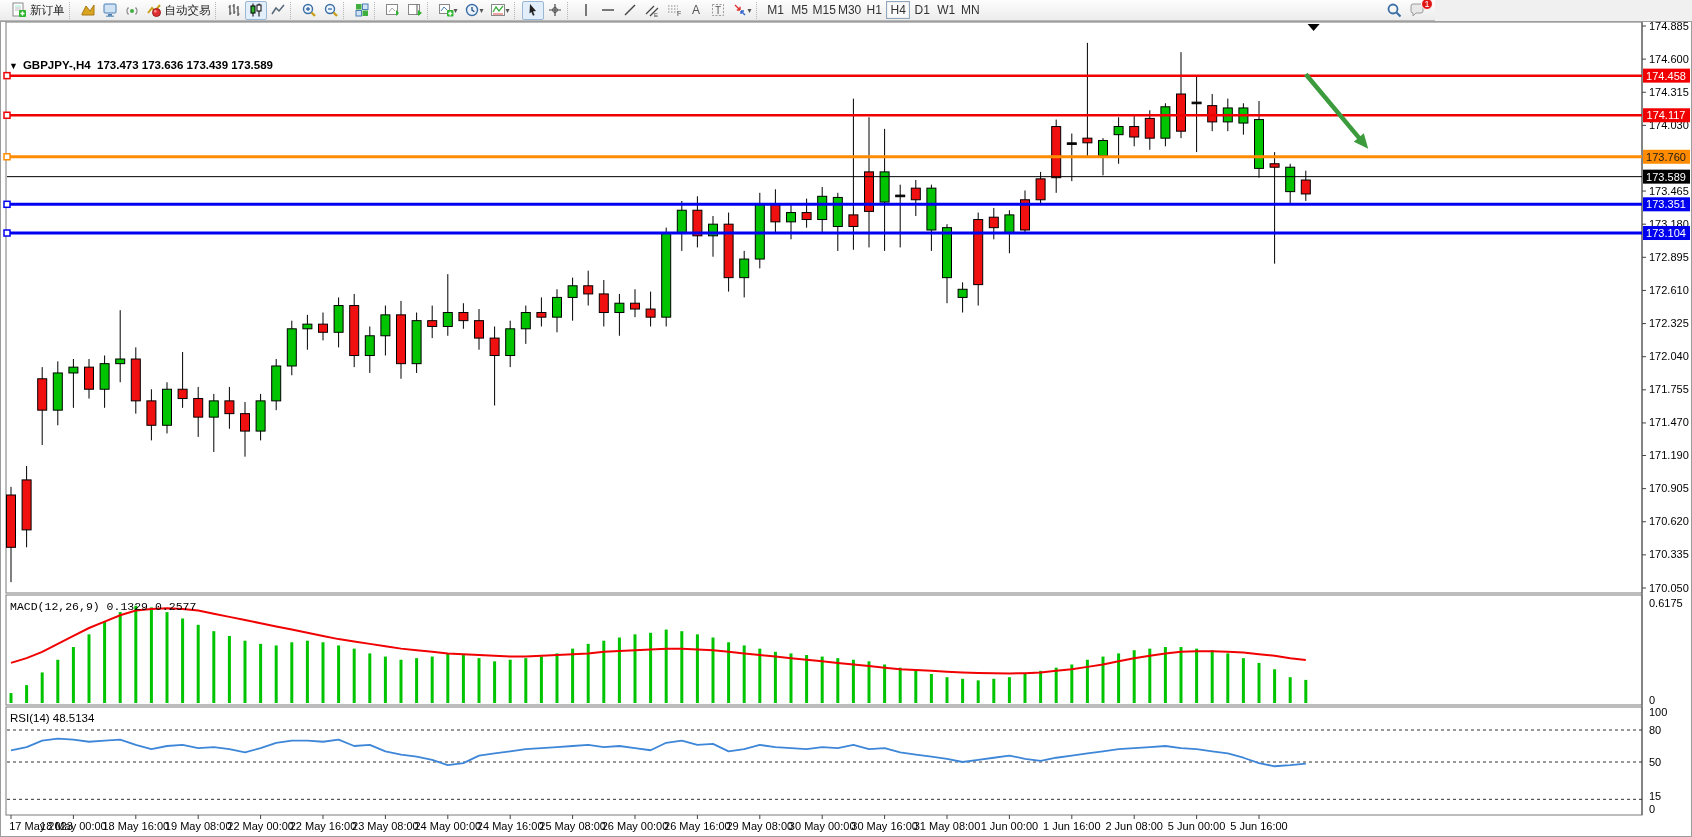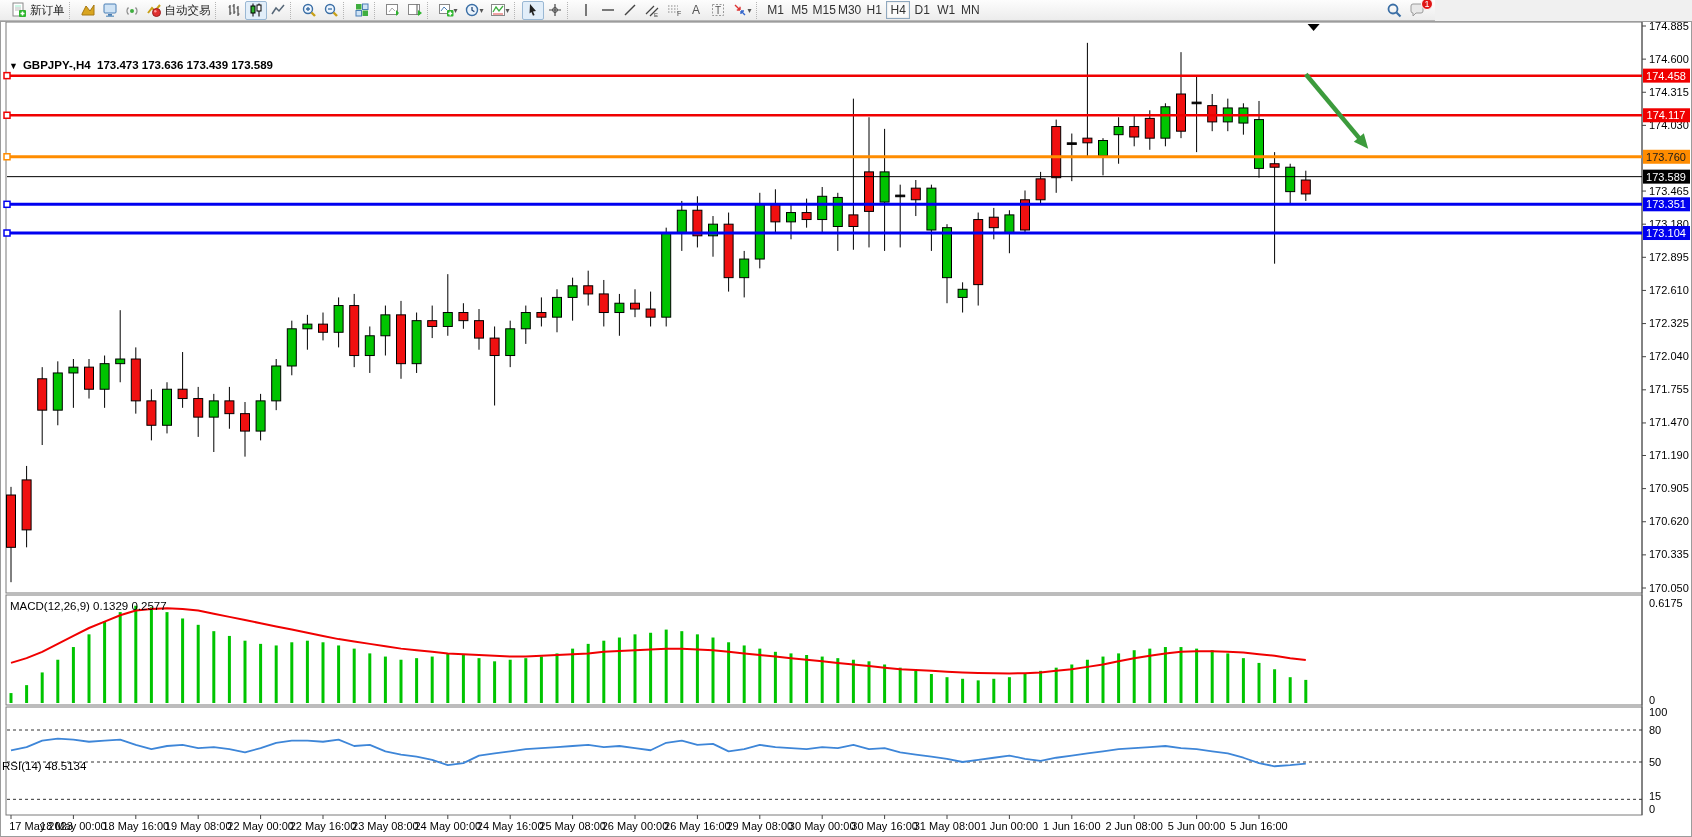--- a/index.html
+++ b/index.html
@@ -24,22 +24,22 @@
     width:12px; height:12px; border-radius:50%; display:flex; align-items:center; justify-content:center;
     border:1px solid #fff; }
   .chat-wrap { position:relative; }
 
   
   .chart-window { position:absolute; left:0; top:21px; width:1692px; height:816px;
     background:#ffffff; border:1px solid #9c9c9c; }
   .overlay-label { position:absolute; font-size:11.5px; color:#000; z-index:5; white-space:nowrap; }
   #chart-title { left:8px; top:5px; font-weight:bold;margin-top:32px; }
   #chart-title .tri { font-size:9px; margin-right:5px; }
-  #macd-label { left:9px; top:578px; }
-  #rsi-label  { left:1px; top:690px;margin-top:48px; }
+  #macd-label { left:9px; top:578px;font-family:Liberation Mono, monospace; }
+  #rsi-label  { left:9px; top:690px; }
   svg text { font-family:"Liberation Sans", sans-serif; }
 </style>
 </head>
 <body>
 
 <div class="toolbar">
   <div class="tb-btn">
     <svg width="16" height="16">
         <rect x="2" y="1" width="10" height="13" fill="#fff" stroke="#8a8a8a"></rect>
         <line x1="4" y1="4" x2="10" y2="4" stroke="#9ec"></line>

